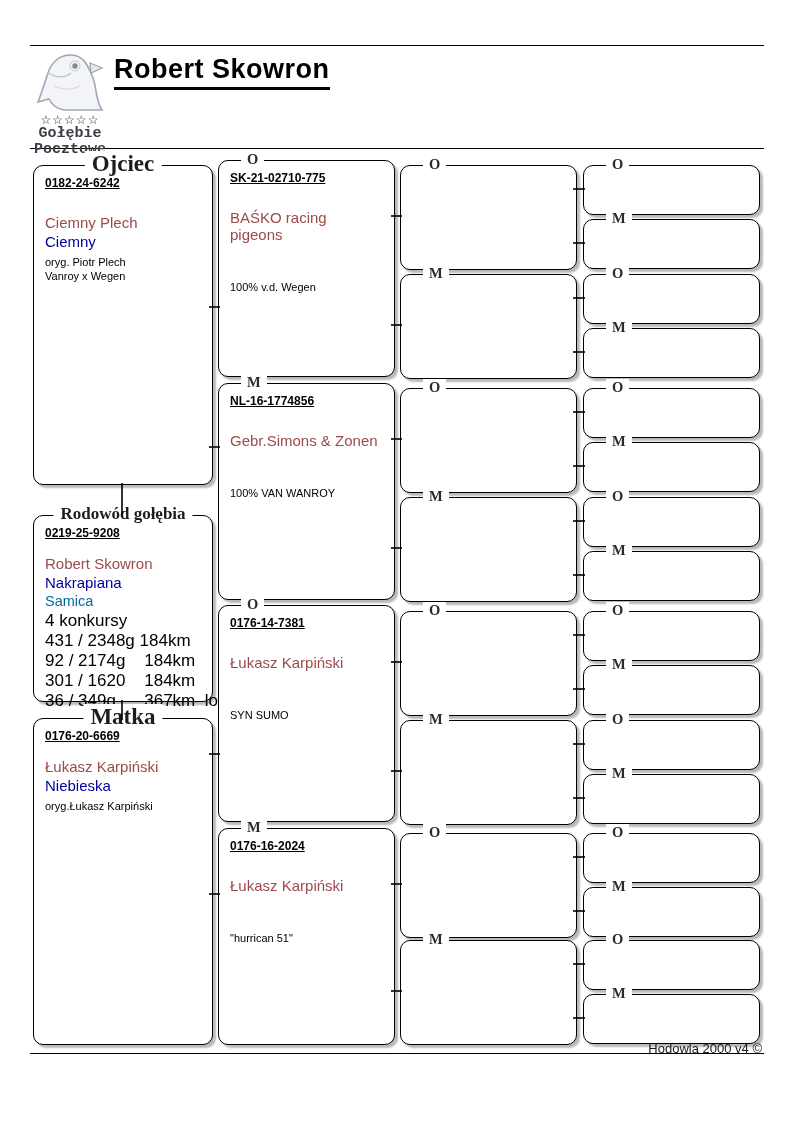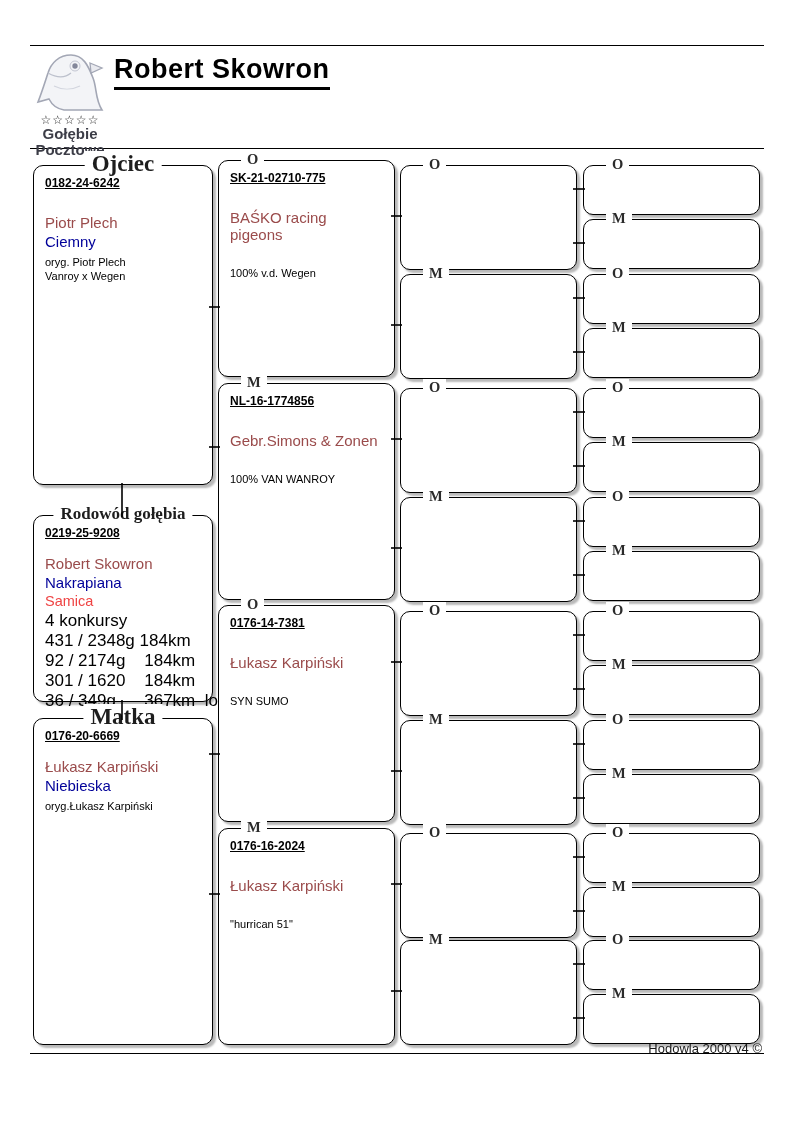--- a/index.html
+++ b/index.html
@@ -9,21 +9,21 @@
   }
   .hline{position:absolute;left:30px;width:734px;border-top:1.5px solid #000;}
   
   #owner-name{
     position:absolute;left:114px;top:54px;font-size:27px;font-weight:bold;
     letter-spacing:.5px;border-bottom:3px solid #000;padding-bottom:2px;
   }
   #address{position:absolute;left:115px;top:95px;font-size:13.5px;line-height:1.32;color:#111;}
   #logo{position:absolute;left:30px;top:52px;width:80px;text-align:center;}
   #logo .stars{font-size:12px;letter-spacing:1px;color:#2a2a2a;line-height:1;margin-top:-2px;}
-  #logo .lg-txt{font-family:Liberation Sans, sans-serif;font-weight:bold;color:#3c3d47;font-size:15px;line-height:1.05;}
+  #logo .lg-txt{font-family:Liberation Mono, monospace;font-weight:bold;color:#3c3d47;font-size:15px;line-height:1.05;}
   
   .pbox{
     position:absolute;background:#fff;border:1.6px solid #000;border-radius:10px;
     box-shadow:3px 3px 2px rgba(0,0,0,.28);
   }
   .c1{left:33px;width:178px;}
   .c2{left:218px;width:175px;}
   .c3{left:400px;width:175px;}
   .c4{left:583px;width:175px;}
   .boxlabel{
@@ -31,29 +31,29 @@
     font-family:"Liberation Serif",serif;font-weight:bold;color:#1d1d1d;text-align:right;
   }
   .t-big{top:-15px;left:50%;transform:translateX(-50%);font-size:23px;}
   .t-mid{top:-12px;left:50%;transform:translateX(-50%);font-size:17px;}
   .tag{position:absolute;top:-10px;left:22px;background:#fff;padding:0 6px;
        font-family:"Liberation Serif",serif;font-weight:bold;font-size:14.5px;color:#2b2b2b;}
   .bc{padding:10px 11px 0 11px;}
   .ring{font-size:12px;font-weight:bold;text-decoration:underline;}
   .owner{font-size:15px;color:#9a4b4b;}
   .breed{font-size:15px;color:#000099;}
-  .sex{font-size:14.5px;color:#ef4444;}
+  .sex{font-size:14.5px;color:#0369a1;}
   .note{font-size:11px;color:#000;line-height:1.3;}
   .results div{font-size:17px;white-space:pre;line-height:1.18;}
   
   .gap-lg{margin-bottom:24px;}
   .gap-md{margin-bottom:15px;}
   .gap-sm{margin-bottom:2px;}
   .gap-note{margin-top:5px;}
-  .gap-note-lg{margin-top:23px;}
+  .gap-note-lg{margin-top:37px;}
   #connectors{position:absolute;left:0;top:0;pointer-events:none;}
   #footer-credit{position:absolute;right:32px;top:1041px;font-size:13px;color:#1a1a1a;}
 </style>
 </head>
 <body>
 
 <div id="page">
 
   <div class="hline" style="top:45px"></div>
   <div class="hline" style="top:148px"></div>
@@ -71,21 +71,21 @@
     <div class="lg-txt">Gołębie</div>
     <div class="lg-txt">Pocztowe</div>
   </div>
 
   <div id="owner-name">Robert Skowron</div>
 
   <div class="pbox c1" style="top:165px;height:318px">
     <span class="boxlabel t-big">Ojciec</span>
     <div class="bc">
       <div class="ring gap-lg">0182-24-6242</div>
-      <div class="owner gap-sm">Piotr Plech</div>
+      <div class="owner gap-sm">Ciemny Plech</div>
       <div class="breed">Ciemny</div>
       <div class="note gap-note">oryg. Piotr Plech</div>
       <div class="note">Vanroy x Wegen</div>
     </div>
   </div>
 
   <div class="pbox c1" style="top:515px;height:185px">
     <span class="boxlabel t-mid">Rodowód gołębia</span>
     <div class="bc">
       <div class="ring gap-md">0219-25-9208</div>

